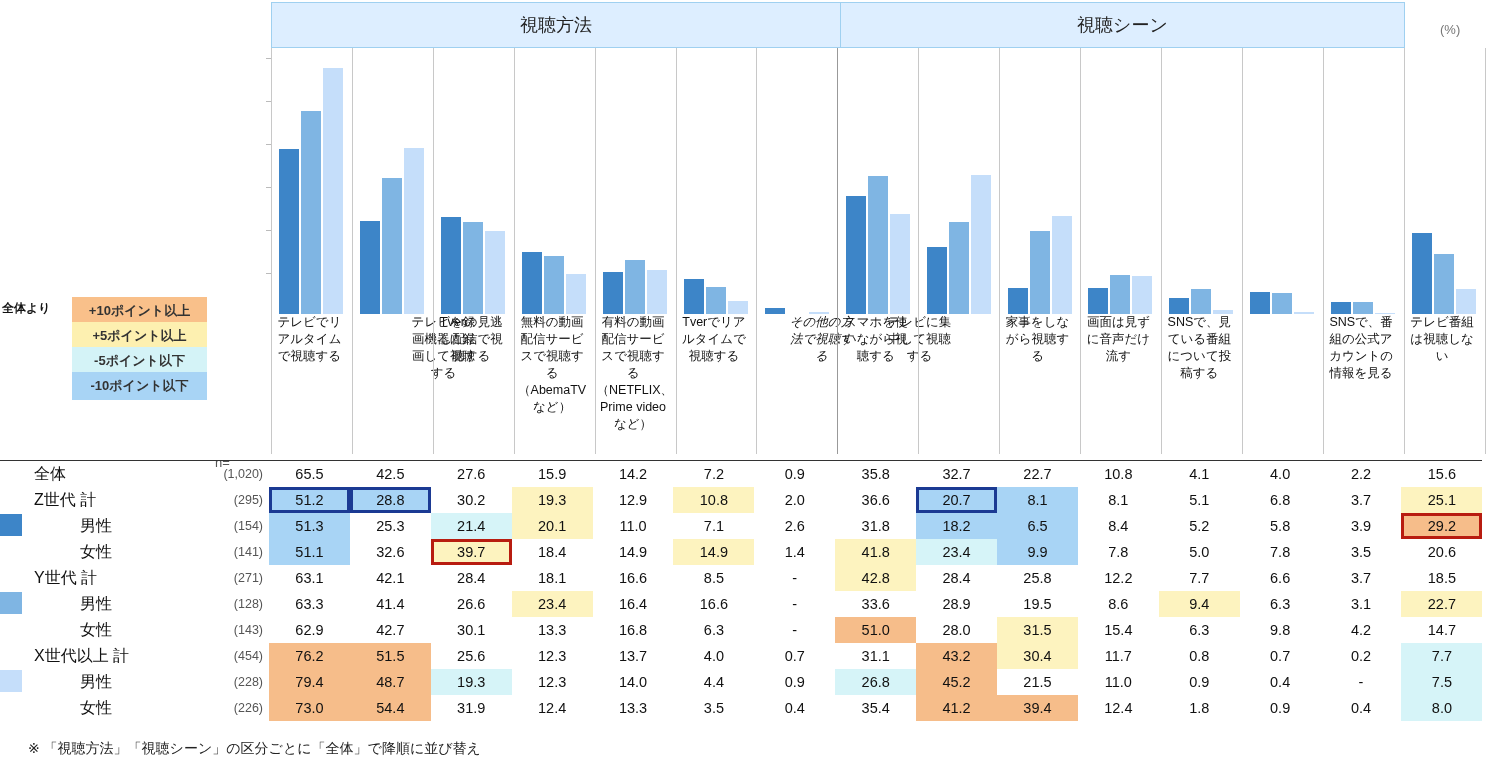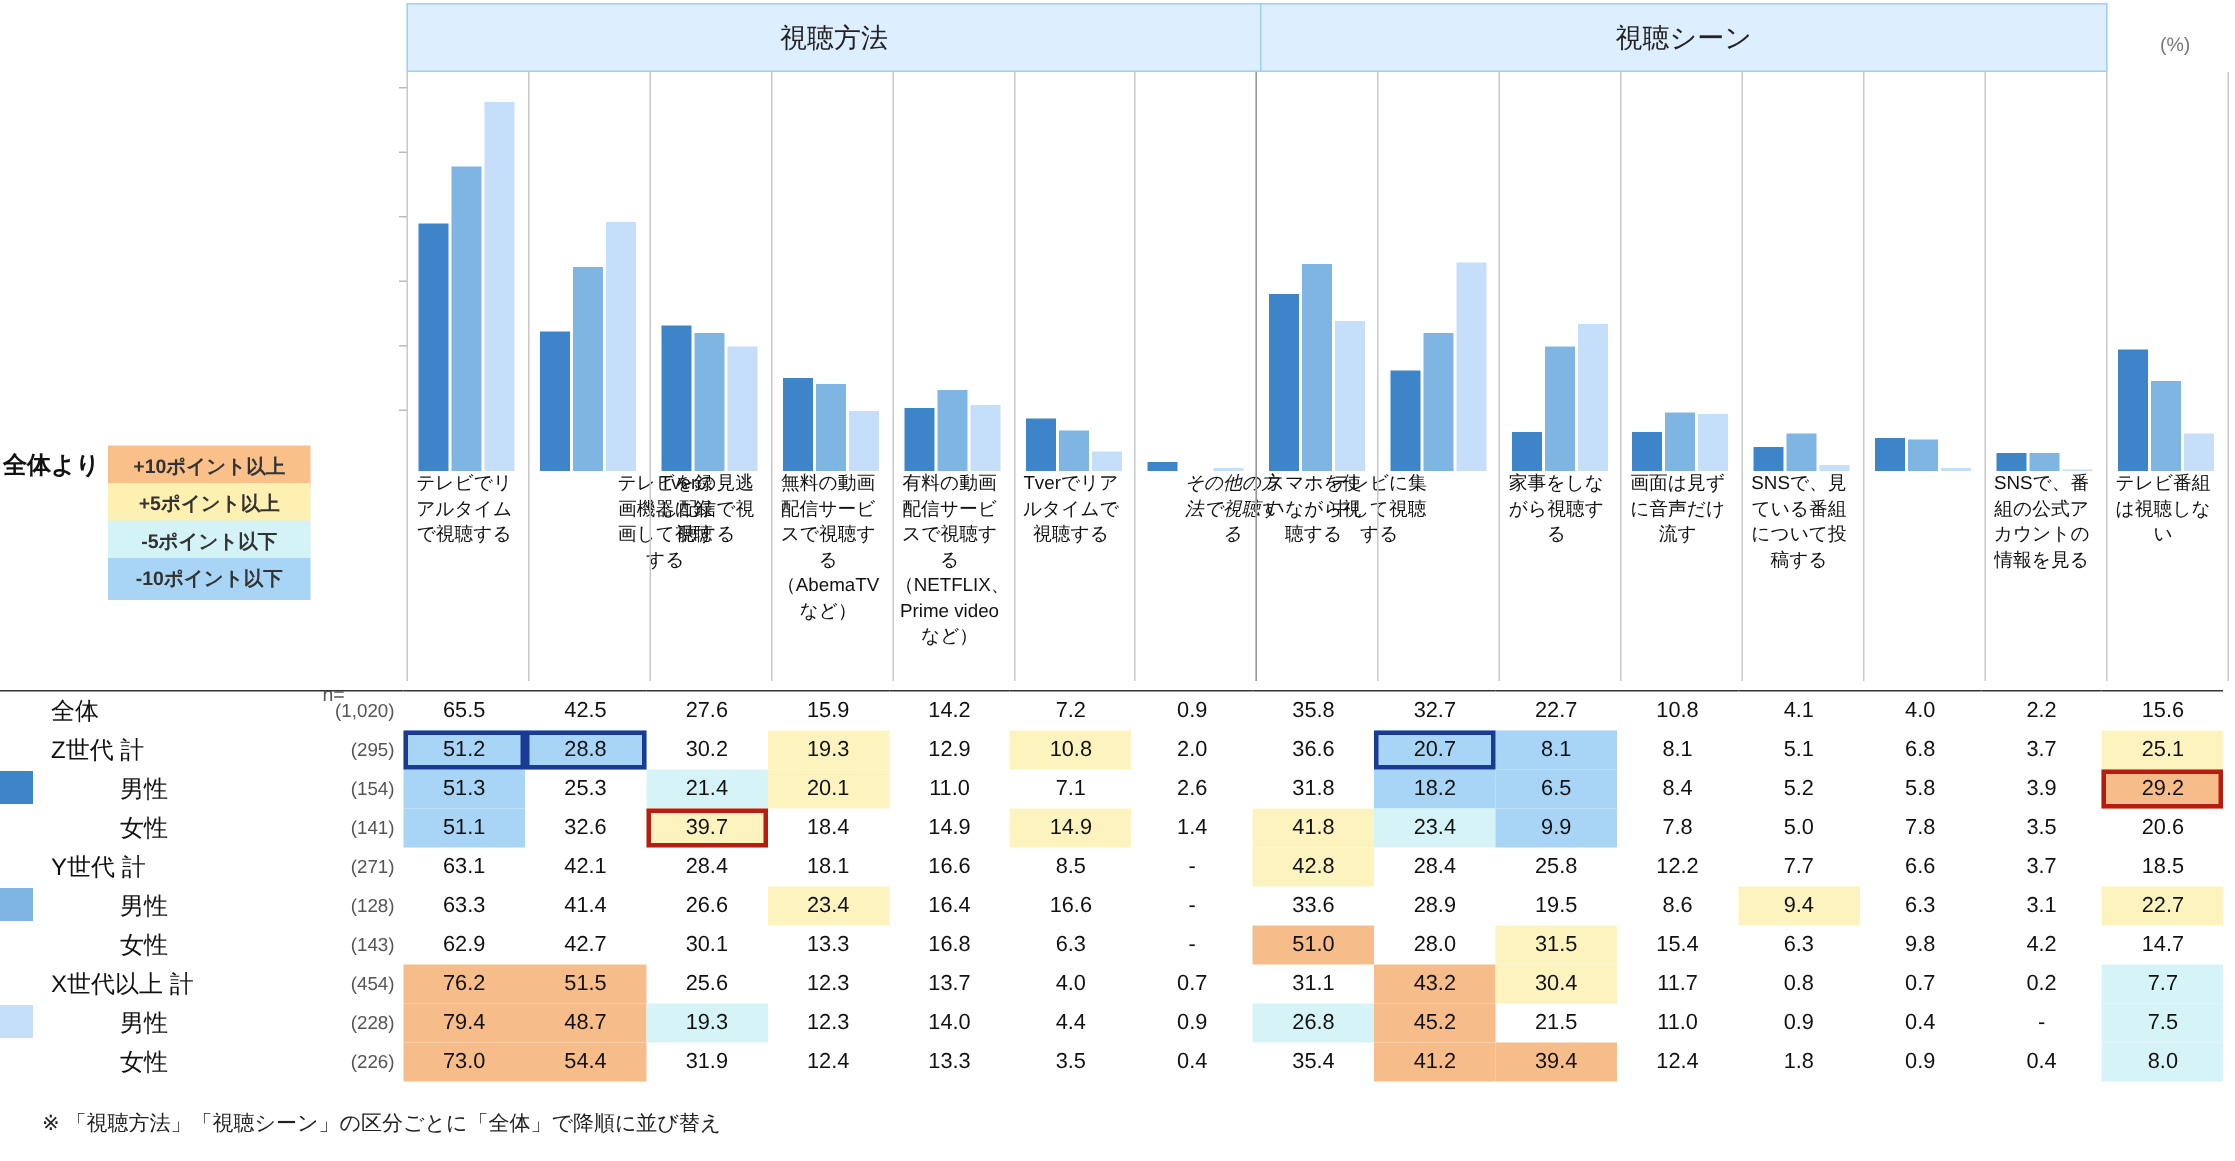--- a/index.html
+++ b/index.html
@@ -35,21 +35,21 @@
   .b1{background:#7fb5e3;}
   .b2{background:#c5defa;}
   #axis{position:absolute;left:266px;top:58px;width:6px;height:256px;}
   #axis i{display:block;height:1px;background:#bbb;margin-bottom:42px;}
 
   
   .vline{position:absolute;background:#c8c8c8;width:1px;}
 
   
   #legend{position:absolute;left:0px;top:297px;width:265px;}
-  #legend .ltitle{position:absolute;left:2px;top:3px;font-size:16px;font-weight:bold;}
+  #legend .ltitle{position:absolute;left:2px;top:3px;font-size:12px;font-weight:bold;}
   #legend .lrow{
     position:absolute;left:72px;width:135px;height:28px;
     display:flex;align-items:center;justify-content:center;
     font-size:13px;font-weight:bold;color:#333;
   }
   #legend .lrow.r0{top:0px;background:#f9c08a;}
   #legend .lrow.r1{top:25px;background:#fdf0b0;}
   #legend .lrow.r2{top:50px;background:#d4f3f7;}
   #legend .lrow.r3{top:75px;background:#a8d4f5;}
 

